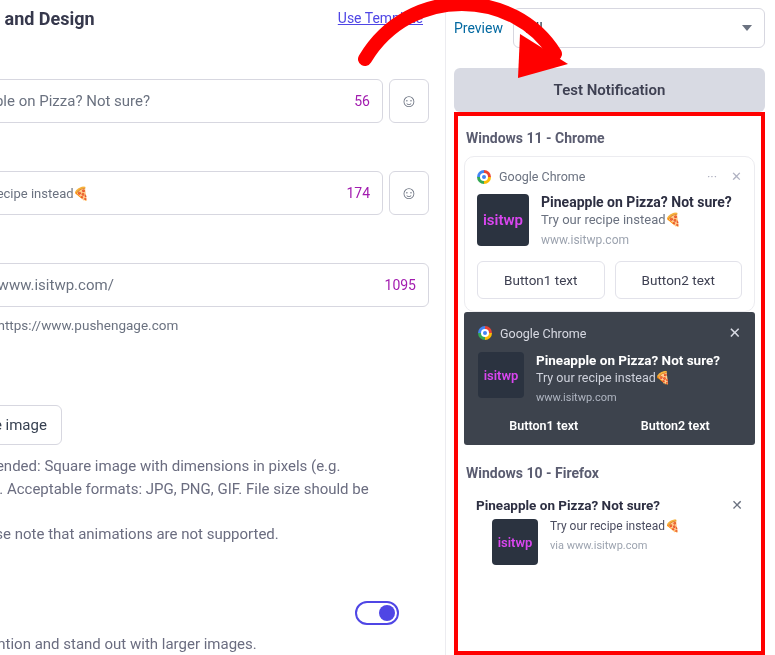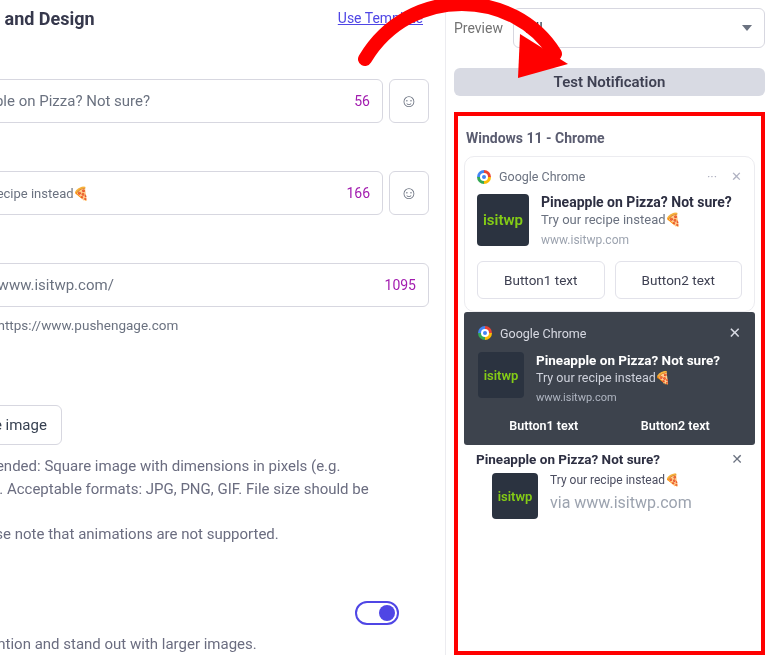--- a/index.html
+++ b/index.html
@@ -150,21 +150,21 @@
     font-size: 15px;
     white-space: nowrap;
   }
 
   
   .preview-row {
     display: flex;
     align-items: center;
     gap: 10px;
   }
-  .preview-label { font-size: 14px; color: #737373; }
+  .preview-label { font-size: 14px; color: #0369a1; }
   .select {
     flex: 1;
     height: 40px;
     border: 1px solid #d7d7e0;
     border-radius: 6px;
     display: flex;
     align-items: center;
     justify-content: space-between;
     padding: 0 12px;
     font-size: 15px;
@@ -174,34 +174,33 @@
   }
   .chev {
     width: 0; height: 0;
     border-left: 5px solid transparent;
     border-right: 5px solid transparent;
     border-top: 6px solid #6b7280;
   }
 
   .test-btn {
     margin-top: 20px;
-    height: 28px;
+    height: 44px;
     background: #d8dae3;
     border-radius: 6px;
     display: flex;
     align-items: center;
     justify-content: center;
     font-size: 15px;
     font-weight: 600;
     color: #3e4052;
     cursor: pointer;
   }
 
   .previews-box {
-    margin-top: 16px;
     border: 4px solid #f00;
     padding: 8px 6px;
     flex: 1;
     overflow: hidden;
   }
 
   .preview-section-title {
     font-size: 14px;
     font-weight: 700;
     color: #5a5c70;
@@ -251,21 +250,21 @@
     font-size: 13px;
   }
   .card-body {
     display: flex;
     gap: 12px;
     margin-top: 10px;
   }
   .logo-box {
     width: 52px; height: 52px;
     background: #2b3340;
-    color: #84cc16;
+    color: #d946ef;
     display: flex;
     align-items: center;
     justify-content: center;
     font-size: 15px;
     font-weight: 600;
     border-radius: 4px;
   }
   .notif-content {
     flex: 1;
   }
@@ -328,21 +327,21 @@
   .ff-header {
     display: flex;
     align-items: center;
     justify-content: space-between;
     padding: 0 4px;
   }
   .ff-title { font-weight: 700; font-size: 13.5px; color: #2d2f42; }
   .ff-body { display: flex; gap: 12px; margin-top: 6px; padding-left: 20px; }
   .ff-body .logo-box { width: 46px; height: 46px; font-size:13px; }
   .ff-msg { font-size: 12px; color: #4b4d60; }
-  .ff-url { font-size: 16px; color: #9ca3af; margin-top: 6px; }
+  .ff-url { font-size: 11px; color: #9ca3af; margin-top: 6px; }
 
   
   .marker-arrow {
     position: absolute;
     top: -6px;
     left: 350px;
     width: 240px;
     height: 110px;
     pointer-events: none;
     z-index: 10;
@@ -370,21 +369,21 @@
         <div class="counter">56</div>
       </div>
       <div class="emoji-btn">
         <span>☺</span>
       </div>
     </div>
 
     <div class="field-row">
       <div class="text-input-wrap">
         <div class="text-input"><span class="pizza">Try our recipe instead🍕</span></div>
-        <div class="counter">166</div>
+        <div class="counter">174</div>
       </div>
       <div class="emoji-btn">
         <span>☺</span>
       </div>
     </div>
 
     <div class="field-row">
       <div class="text-input-wrap">
         <div class="text-input">https://www.isitwp.com/</div>
         <div class="counter">1095</div>
@@ -457,20 +456,21 @@
             <div class="notif-msg">Try our recipe instead🍕</div>
             <div class="notif-url">www.isitwp.com</div>
           </div>
         </div>
         <div class="dark-btn-row">
           <div>Button1 text</div>
           <div>Button2 text</div>
         </div>
       </div>
 
+      <div class="preview-section-title" style="margin-top:20px">Windows 10 - Firefox</div>
       <div class="card-ff">
         <div class="ff-header">
           <div class="ff-title">Pineapple on Pizza? Not sure?</div>
           <span style="color:#6b7280;cursor:pointer">✕</span>
         </div>
         <div class="ff-body">
           <div class="logo-box">isitwp</div>
           <div>
             <div class="ff-msg">Try our recipe instead🍕</div>
             <div class="ff-url">via www.isitwp.com</div>

